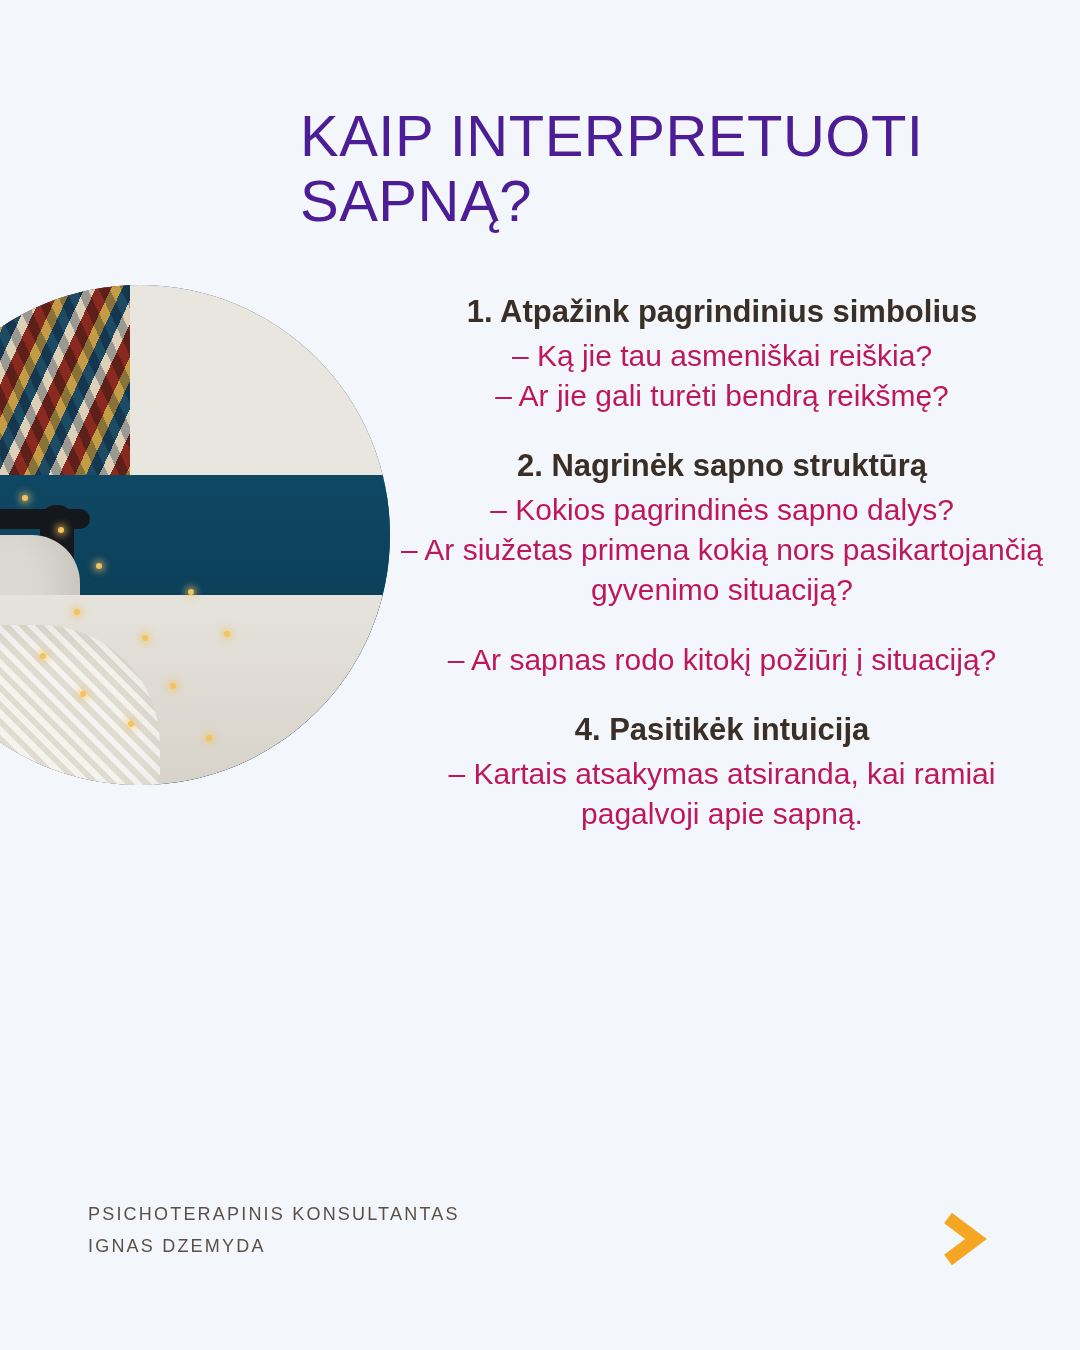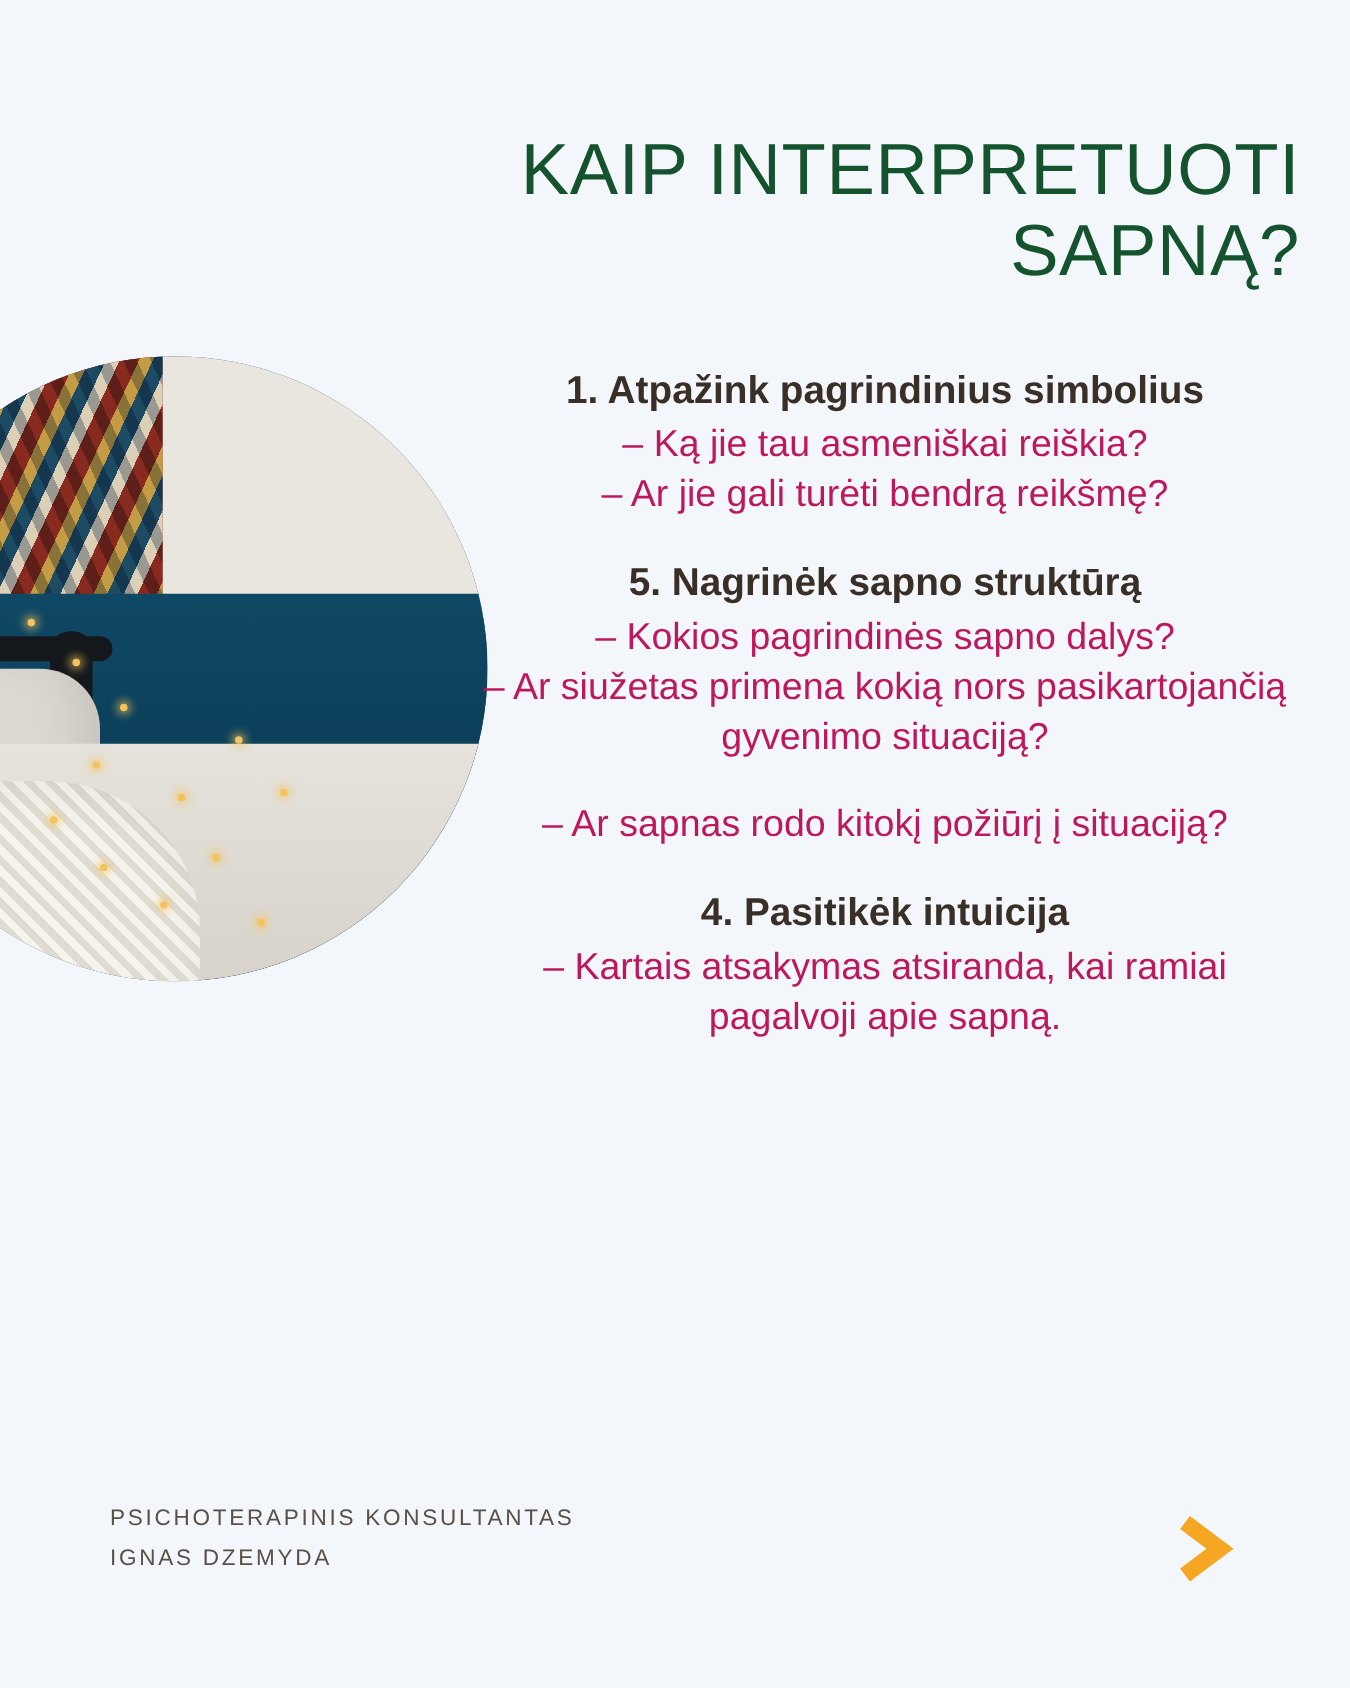--- a/index.html
+++ b/index.html
@@ -16,26 +16,26 @@
     position: relative;
     overflow: hidden;
   }
 
   
   .title {
     position: absolute;
     top: 104px;
     left: 300px;
     width: 740px;
-    text-align: right;
+    text-align: left;
     font-size: 58px;
     line-height: 1.12;
     font-weight: 400;
     letter-spacing: 0.5px;
-    color: #14532d;
+    color: #4c1d95;
   }
 
   
   .photo-circle {
     position: absolute;
     left: -110px;
     top: 285px;
     width: 500px;
     height: 500px;
     border-radius: 50%;
@@ -137,21 +137,21 @@
     width: 6px; height: 6px;
     border-radius: 50%;
     background: #f3c35e;
     box-shadow: 0 0 7px 3px rgba(243,195,94,.6);
   }
 
   
   .steps {
     position: absolute;
     top: 292px;
-    left: 384px;
+    left: 398px;
     width: 648px;
     text-align: center;
   }
   .step { margin-bottom: 30px; }
   .step:last-child { margin-bottom: 12px; }
   .step-heading {
     font-size: 31px;
     font-weight: 700;
     line-height: 1.3;
     color: #3a2f26;
@@ -222,21 +222,21 @@
 
 <div class="steps">
 
   <div class="step">
     <div class="step-heading">1. Atpažink pagrindinius simbolius</div>
     <div class="step-line">– Ką jie tau asmeniškai reiškia?</div>
     <div class="step-line">– Ar jie gali turėti bendrą reikšmę?</div>
   </div>
 
   <div class="step">
-    <div class="step-heading">5. Nagrinėk sapno struktūrą</div>
+    <div class="step-heading">2. Nagrinėk sapno struktūrą</div>
     <div class="step-line">– Kokios pagrindinės sapno dalys?</div>
     <div class="step-line">– Ar siužetas primena kokią nors pasikartojančią gyvenimo situaciją?</div>
   </div>
 
   <div class="step">
     <div class="step-line">– Ar sapnas rodo kitokį požiūrį į situaciją?</div>
   </div>
 
   <div class="step">
     <div class="step-heading">4. Pasitikėk intuicija</div>

